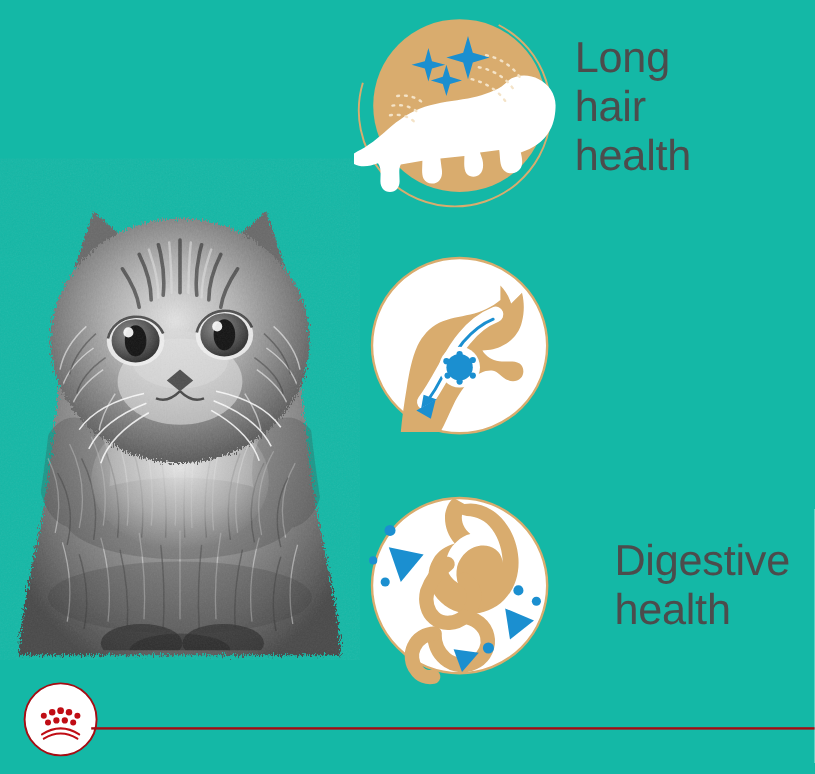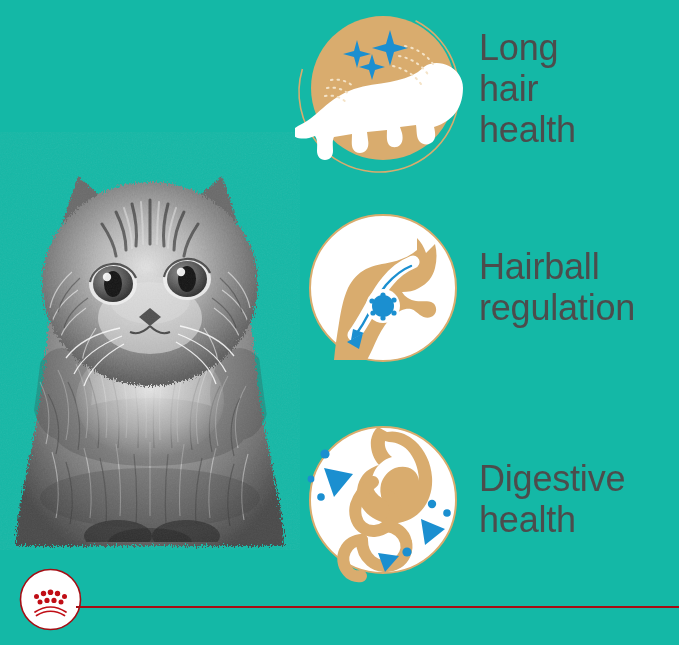--- a/index.html
+++ b/index.html
@@ -40,21 +40,21 @@
   .benefit-row {
     position: absolute;
     left: 0;
     width: 384px;
     height: 175px;
     display: flex;
     align-items: center;
   }
   .benefit-row.r1 { top: 2px; }
   .benefit-row.r2 { top: 200px; }
-  .benefit-row.r3 { top: 412px; }
+  .benefit-row.r3 { top: 400px; gap: 33px; }
 
   .icon-wrap {
     position: relative;
     width: 176px;
     height: 176px;
     flex: 0 0 176px;
   }
   .icon-wrap svg { display: block; width: 176px; height: 176px; }
 
   .benefit-label {
@@ -409,22 +409,20 @@
           <g fill="#1b8fd0">
             <circle cx="77" cy="101" r="2.6"></circle>
               <circle cx="99" cy="100" r="2.6"></circle>
             <circle cx="78" cy="113" r="2.6"></circle>
               <circle cx="99" cy="113" r="2.6"></circle>
             <circle cx="88" cy="95" r="2.6"></circle>
               <circle cx="88" cy="118" r="2.6"></circle>
           </g>
         </svg>
       </div>
-      <div class="benefit-label">Hairball
-regulation</div>
     </div>
 
     <div class="benefit-row r3">
       <div class="icon-wrap">
         <svg viewBox="0 0 176 176" xmlns="http://www.w3.org/2000/svg" aria-hidden="true">
           <circle cx="88" cy="88" r="73" fill="#ffffff" stroke="#d9ac6e" stroke-width="2"></circle>
 
           <path d="M92 20
                    c 10 -2 20 2 28 9
                    c 10 9 16 22 17 36

